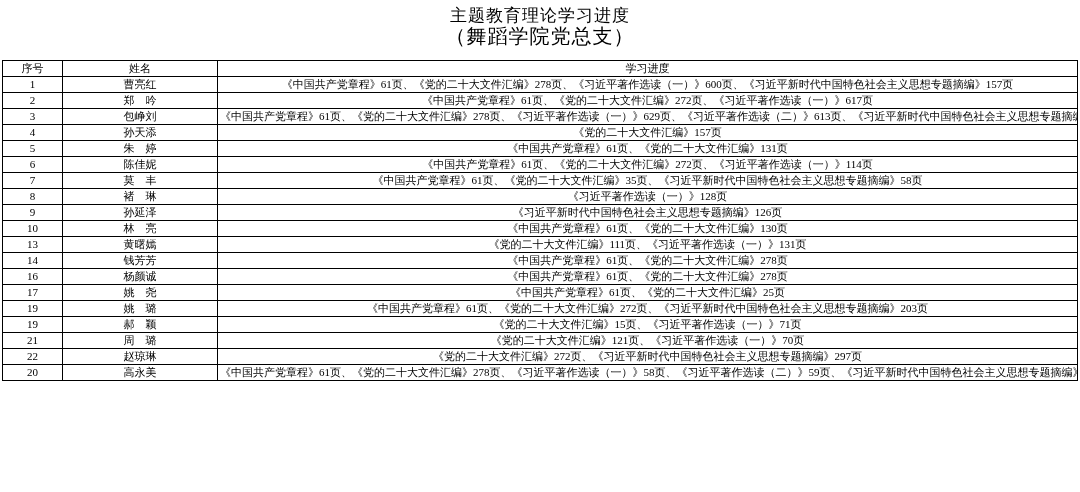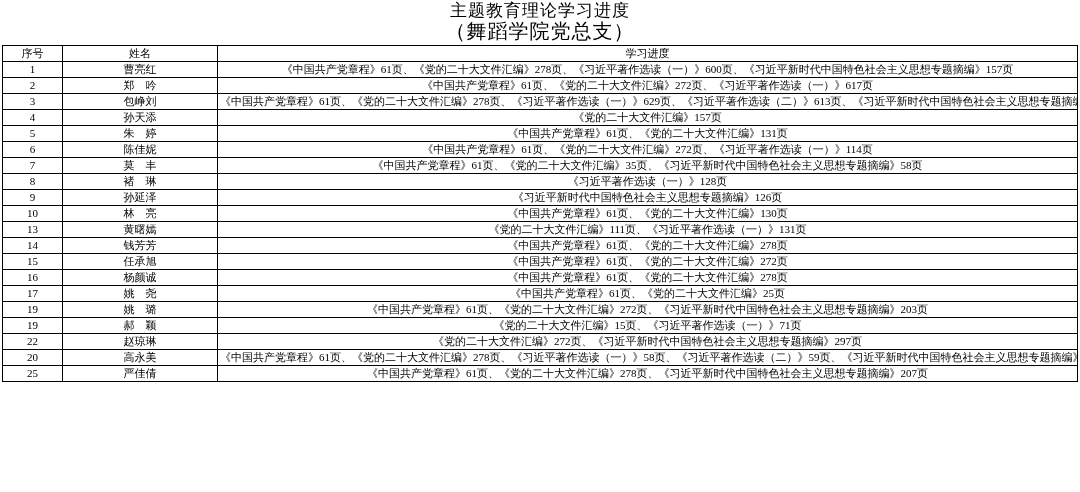--- a/index.html
+++ b/index.html
@@ -12,36 +12,37 @@
     color: #000000;
     overflow: hidden;
   }
   .page {
     width: 1080px;
     height: 492px;
     box-sizing: border-box;
   }
   .title-block {
     text-align: center;
+    padding-top: 5px;
   }
   .title {
     font-size: 17px;
     line-height: 21px;
     letter-spacing: 1px;
   }
   .subtitle {
     font-size: 20px;
     line-height: 21px;
     letter-spacing: 1px;
   }
   table.progress-table {
     border-collapse: collapse;
     table-layout: fixed;
     width: 1076px;
-    margin: 3px 2px 0 2px;
+    margin: 13px 2px 0 2px;
   }
   table.progress-table col.c-no   { width: 60px; }
   table.progress-table col.c-name { width: 155px; }
   table.progress-table col.c-prog { width: auto; }
   table.progress-table th,
   table.progress-table td {
     border: 1px solid #000000;
     height: 15px;
     padding: 0 2px;
     text-align: center;
@@ -130,54 +131,49 @@
           <td>13</td>
           <td>黄曙嫣</td>
           <td>《党的二十大文件汇编》111页、《习近平著作选读（一）》131页</td>
         </tr>
         <tr>
           <td>14</td>
           <td>钱芳芳</td>
           <td>《中国共产党章程》61页、《党的二十大文件汇编》278页</td>
         </tr>
         <tr>
-          <td>15</td>
-          <td>任承旭</td>
-          <td>《中国共产党章程》61页、《党的二十大文件汇编》272页</td>
-        </tr>
-        <tr>
           <td>16</td>
           <td>杨颜诚</td>
           <td>《中国共产党章程》61页、《党的二十大文件汇编》278页</td>
         </tr>
         <tr>
           <td>17</td>
           <td>姚　尧</td>
           <td>《中国共产党章程》61页、《党的二十大文件汇编》25页</td>
         </tr>
         <tr>
           <td>19</td>
           <td>姚　璐</td>
           <td>《中国共产党章程》61页、《党的二十大文件汇编》272页、《习近平新时代中国特色社会主义思想专题摘编》203页</td>
         </tr>
         <tr>
           <td>19</td>
           <td>郝　颖</td>
           <td>《党的二十大文件汇编》15页、《习近平著作选读（一）》71页</td>
         </tr>
         <tr>
+          <td>21</td>
+          <td>周　璐</td>
+          <td>《党的二十大文件汇编》121页、《习近平著作选读（一）》70页</td>
+        </tr>
+        <tr>
           <td>22</td>
           <td>赵琼琳</td>
           <td>《党的二十大文件汇编》272页、《习近平新时代中国特色社会主义思想专题摘编》297页</td>
         </tr>
         <tr>
           <td>20</td>
           <td>高永美</td>
           <td>《中国共产党章程》61页、《党的二十大文件汇编》278页、《习近平著作选读（一）》58页、《习近平著作选读（二）》59页、《习近平新时代中国特色社会主义思想专题摘编》203页</td>
         </tr>
-        <tr>
-          <td>25</td>
-          <td>严佳倩</td>
-          <td>《中国共产党章程》61页、《党的二十大文件汇编》278页、《习近平新时代中国特色社会主义思想专题摘编》207页</td>
-        </tr>
       </tbody>
   </table>
 </div>
 
 </body></html>

